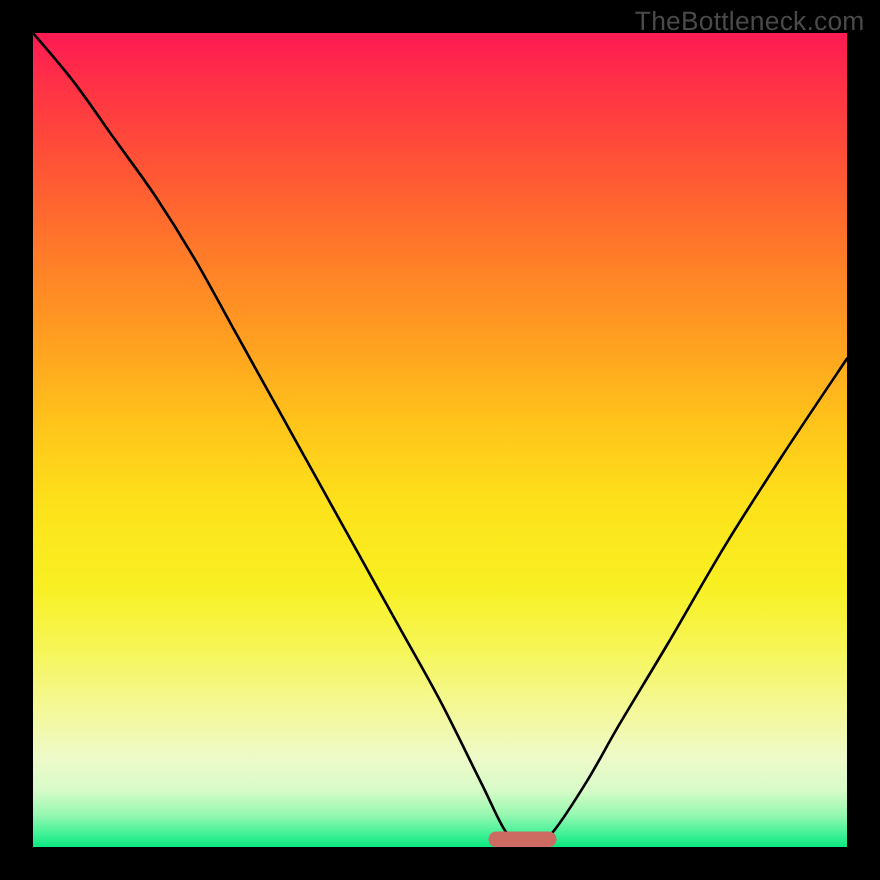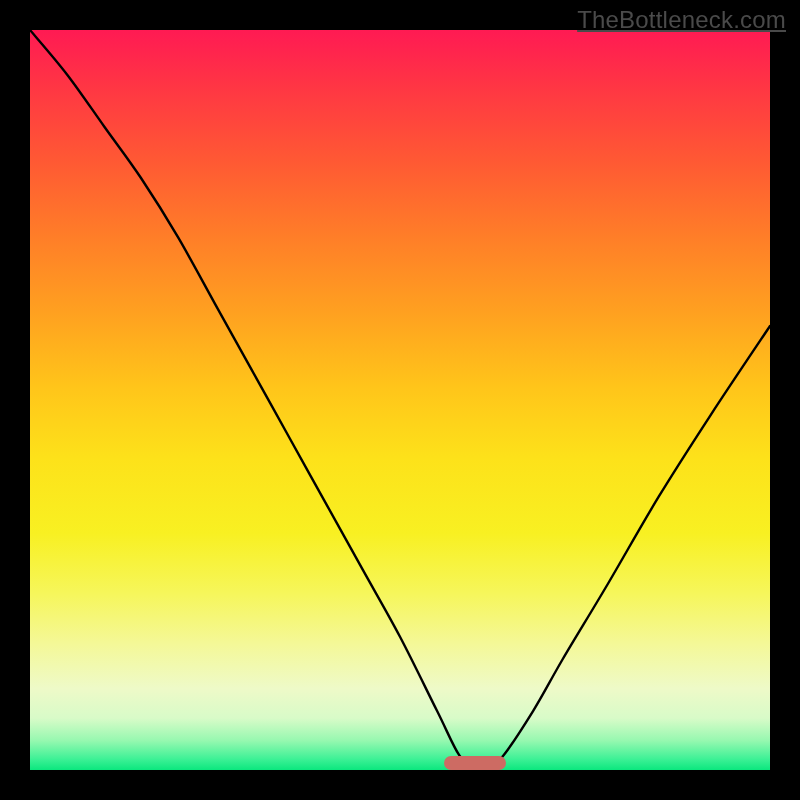--- a/index.html
+++ b/index.html
@@ -19,21 +19,20 @@
   .watermark {
     position: absolute;
     top: 6px;
     right: 14px;
     color: #4a4a4a;
     font-family: Arial, Helvetica, sans-serif;
     font-size: 24px;
     letter-spacing: 0.2px;
     z-index: 5;
     user-select: none;
-    text-decoration: underline;
   }
   .plot {
     position: absolute;
     left: 30px;
     top: 30px;
     width: 740px;
     height: 740px;
     background: linear-gradient(
       to bottom,
       #ff1a53 0%,

